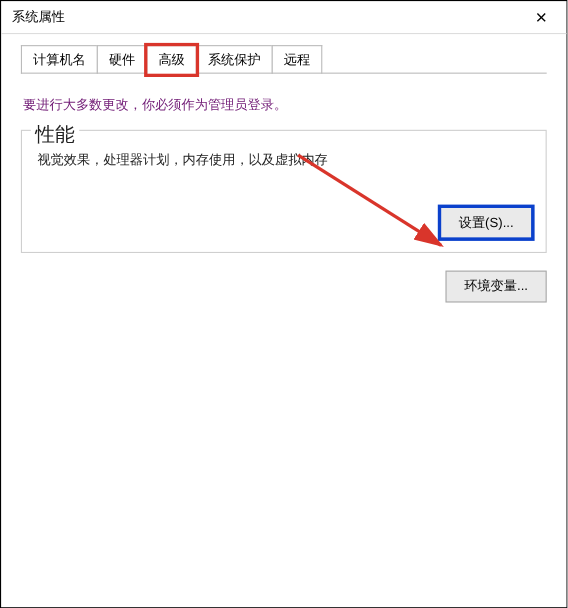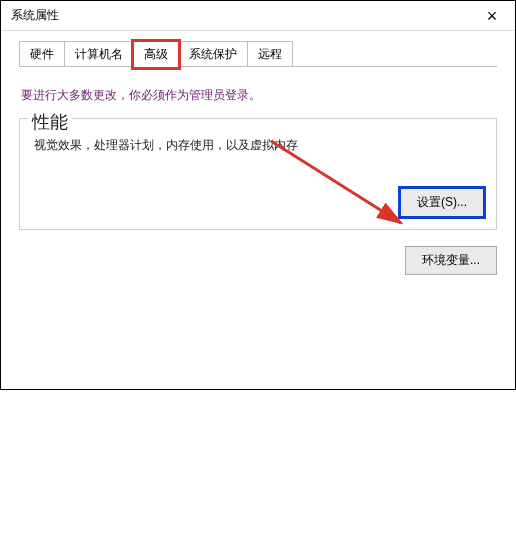--- a/index.html
+++ b/index.html
@@ -7,21 +7,21 @@
     margin: 0;
     font-family: "Microsoft YaHei", "Segoe UI", sans-serif;
     font-size: 12px;
     background: #fff;
     width: 516px;
     height: 553px;
     overflow: hidden;
   }
   .window {
     border: 1px solid #000;
-    height: 390px;
+    height: 553px;
     display: flex;
     flex-direction: column;
   }
   .titlebar {
     display: flex;
     align-items: center;
     justify-content: space-between;
     height: 30px;
     padding: 0 8px 0 10px;
     border-bottom: 1px solid #ddd;
@@ -136,22 +136,22 @@
 <body>
 
 <div class="window">
   <div class="titlebar">
     <span class="title">系统属性</span>
     <span class="close">×</span>
   </div>
   <div class="content">
 
     <div class="tabs">
+      <div class="tab">计算机名</div>
       <div class="tab">硬件</div>
-      <div class="tab">计算机名</div>
       <div class="tab active highlight">高级</div>
       <div class="tab">系统保护</div>
       <div class="tab">远程</div>
     </div>
     <div class="tab-underline"></div>
 
     <div class="desc">要进行大多数更改，你必须作为管理员登录。</div>
 
     <div class="groupbox group1">
       <div class="legend">性能</div>

